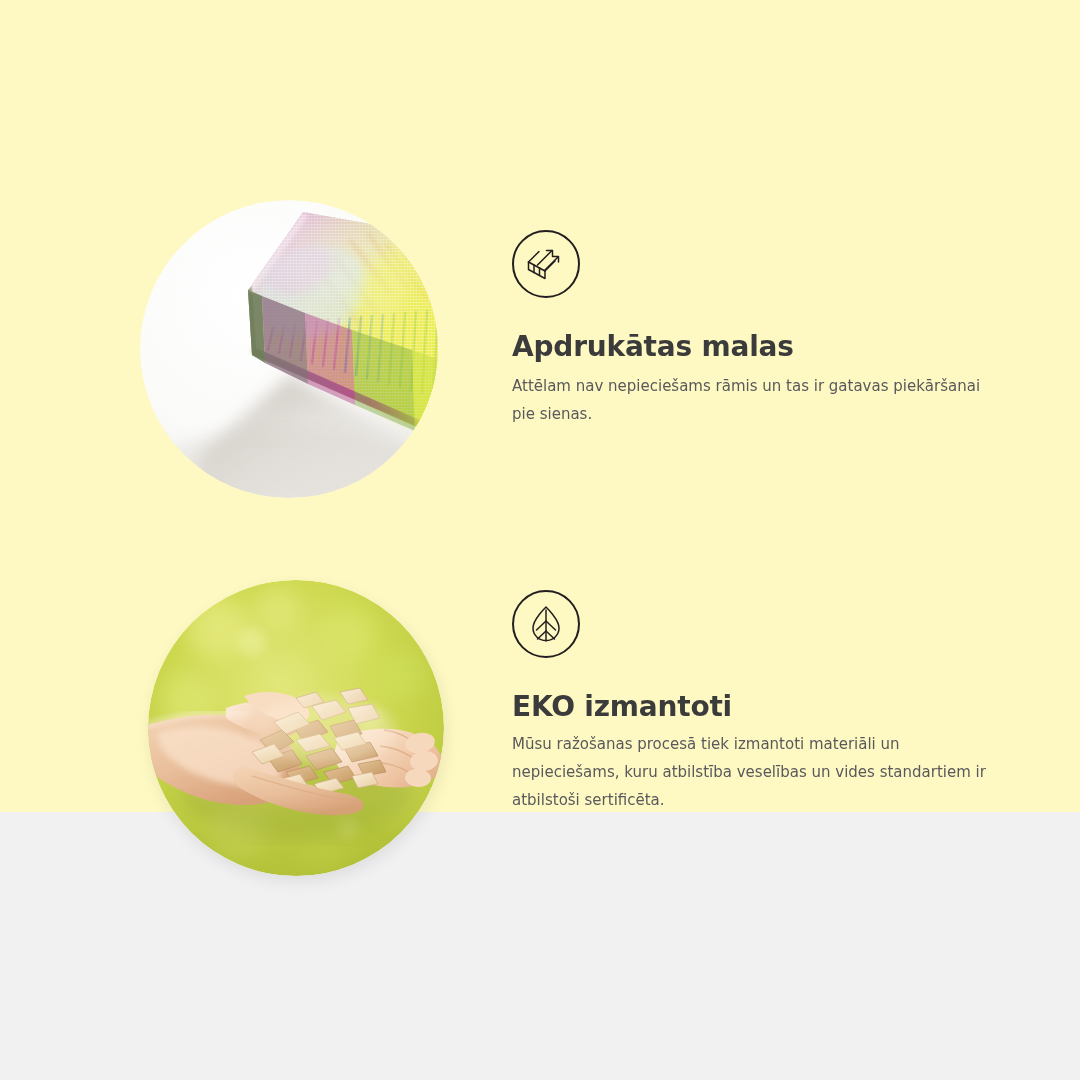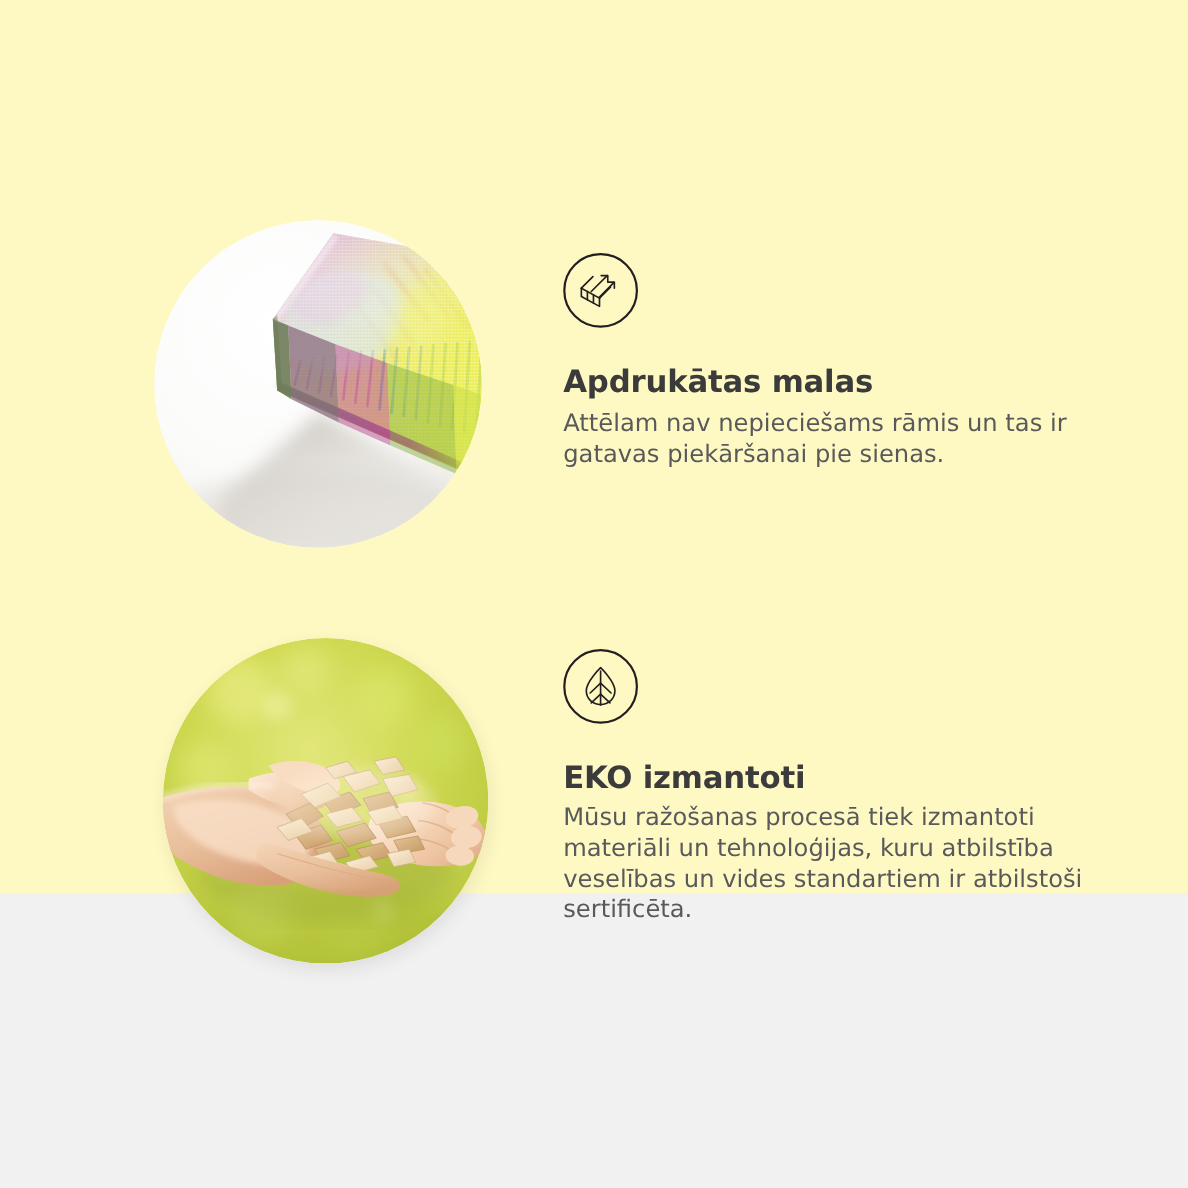--- a/index.html
+++ b/index.html
@@ -76,21 +76,21 @@
 
   .feature-title {
     font-size: 28px;
     font-weight: bold;
     color: #3b3b3b;
     letter-spacing: -0.2px;
     margin: 0 0 9px 0;
     line-height: 1.1;
   }
   .feature-desc {
-    font-size: 22px;
+    font-size: 15px;
     color: #59595c;
     line-height: 28px;
     margin: 0;
     max-width: 480px;
     font-weight: normal;
   }
   #text-eco .feature-title { margin-bottom: 7px; }
 </style>
 </head>
 <body>
@@ -392,17 +392,17 @@
                      C 12.8 36.5, 7 31.2, 7 24 C 7 15.5, 20 3, 20 3 Z"></path>
             <path d="M20 6 L20 37"></path>
             <path d="M20 17 L10.5 26"></path>
             <path d="M20 17 L29.5 26"></path>
             <path d="M20 27 L11.5 35"></path>
             <path d="M20 27 L28.5 35"></path>
           </g>
         </svg>
       </div>
       <h2 class="feature-title">EKO izmantoti</h2>
-      <p class="feature-desc">Mūsu ražošanas procesā tiek izmantoti materiāli un tehnoloģijas, kuru atbilstība veselības un vides standartiem ir atbilstoši sertificēta.</p>
+      <p class="feature-desc">Mūsu ražošanas procesā tiek izmantoti materiāli un nepieciešams, kuru atbilstība veselības un vides standartiem ir atbilstoši sertificēta.</p>
     </div>
   </section>
 
 </div>
 
 </body></html>

